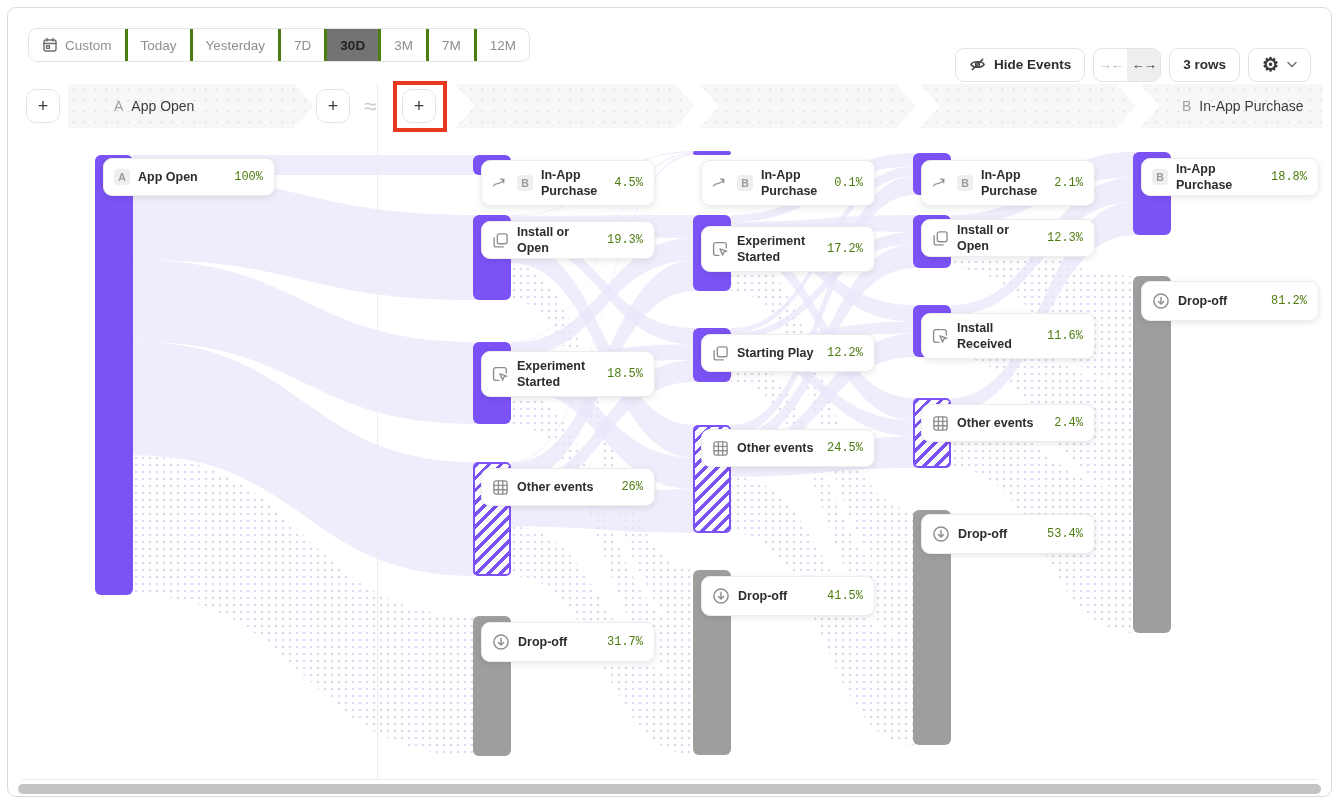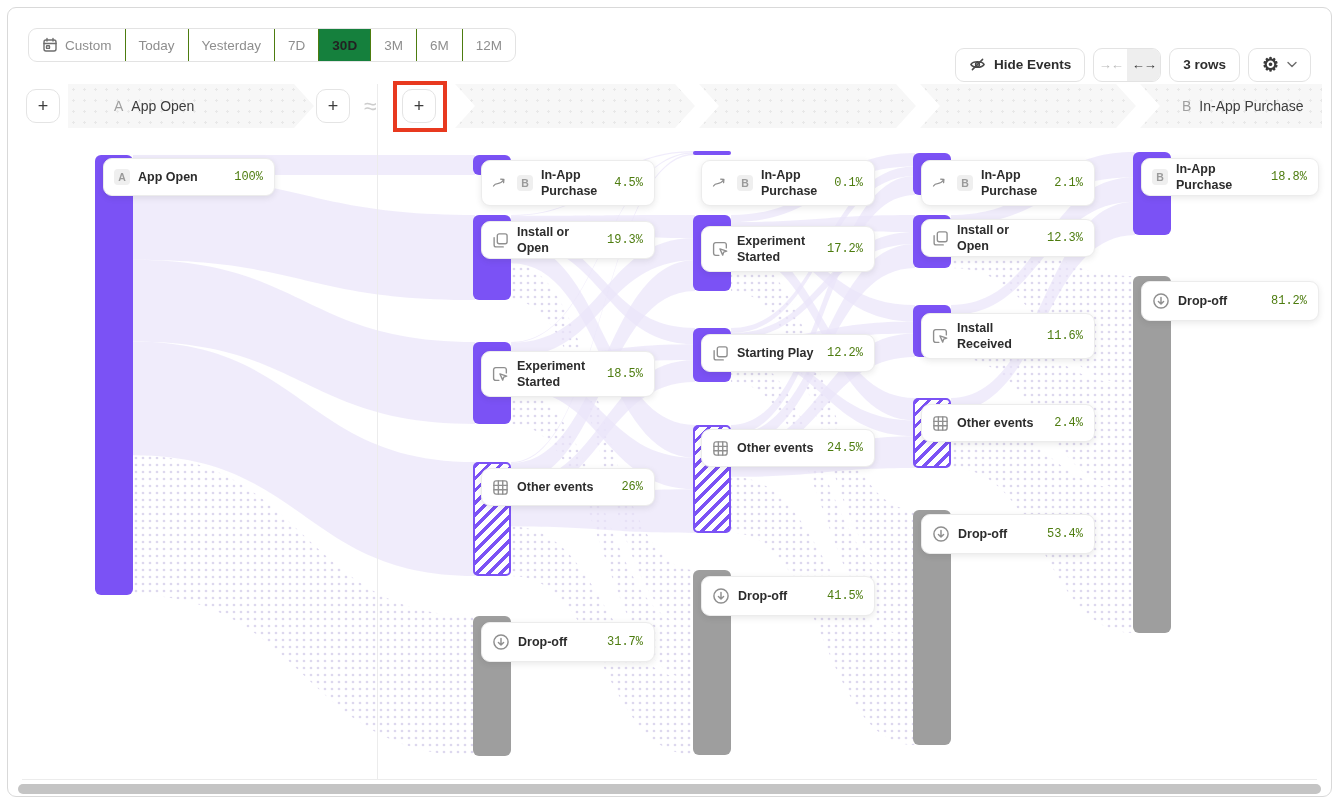--- a/index.html
+++ b/index.html
@@ -5,23 +5,23 @@
   html,body{margin:0;padding:0;background:#fff;width:1339px;height:804px;
     font-family:"Liberation Sans",sans-serif;-webkit-font-smoothing:antialiased;}
   .frame{position:absolute;left:7px;top:7px;width:1323px;height:788px;
     border:1px solid #d9d9d9;border-radius:9px;background:#fff;overflow:hidden;}
   
   .toolbar{position:absolute;left:20px;right:20px;top:20px;height:34px;
     display:flex;justify-content:space-between;align-items:center;z-index:9;}
   .seg{display:flex;align-items:stretch;border:1px solid #e3e3e3;border-radius:9px;
     background:#fff;overflow:hidden;height:34px;box-sizing:border-box;}
   .seg-item{padding:0 13px;display:flex;align-items:center;gap:7px;font-size:13.5px;
-    color:#8e8e8e;border-left:1px solid #4d7c0f;cursor:pointer;white-space:nowrap;}
+    color:#8e8e8e;border-left:3px solid #4d7c0f;cursor:pointer;white-space:nowrap;}
   .seg-item:first-child{border-left:none;justify-content:center;}
-  .seg-item.active{background:#15803d;color:#222;font-weight:700;}
+  .seg-item.active{background:#737373;color:#222;font-weight:700;}
   .tb-right{display:flex;gap:8px;align-items:center;margin-top:39px;}
   .btn{display:flex;align-items:center;gap:8px;border:1px solid #e3e3e3;border-radius:9px;
     background:#fff;padding:0 13px;height:34px;font-size:13.5px;font-weight:700;
     color:#2e2e2e;box-sizing:border-box;cursor:pointer;white-space:nowrap;}
   .pair-item{width:33px;height:32px;display:flex;align-items:center;justify-content:center;
     font-size:13px;letter-spacing:-1px;color:#b9b9b9;cursor:pointer;}
   .pair-item.active{background:#eee;color:#2e2e2e;}
   .ticon{display:flex;align-items:center;}
   .ticon svg{stroke:#4a4a4a;fill:none;stroke-width:1.4;stroke-linecap:round;stroke-linejoin:round;}
   .caret svg{stroke:#6d6d6d;}
@@ -90,21 +90,21 @@
         <div class="seg-item">
           <span>7D</span>
         </div>
         <div class="seg-item active">
           <span>30D</span>
         </div>
         <div class="seg-item">
           <span>3M</span>
         </div>
         <div class="seg-item">
-          <span>6M</span>
+          <span>7M</span>
         </div>
         <div class="seg-item">
           <span>12M</span>
         </div>
       </div>
     <div class="tb-right">
       <div class="btn">
         <span class="ticon">
           <svg width="17" height="17" viewBox="0 0 16 16">
               <path d="M1.8 8 C3.8 4.6 12.2 4.6 14.2 8 C12.2 11.4 3.8 11.4 1.8 8 Z"></path>

